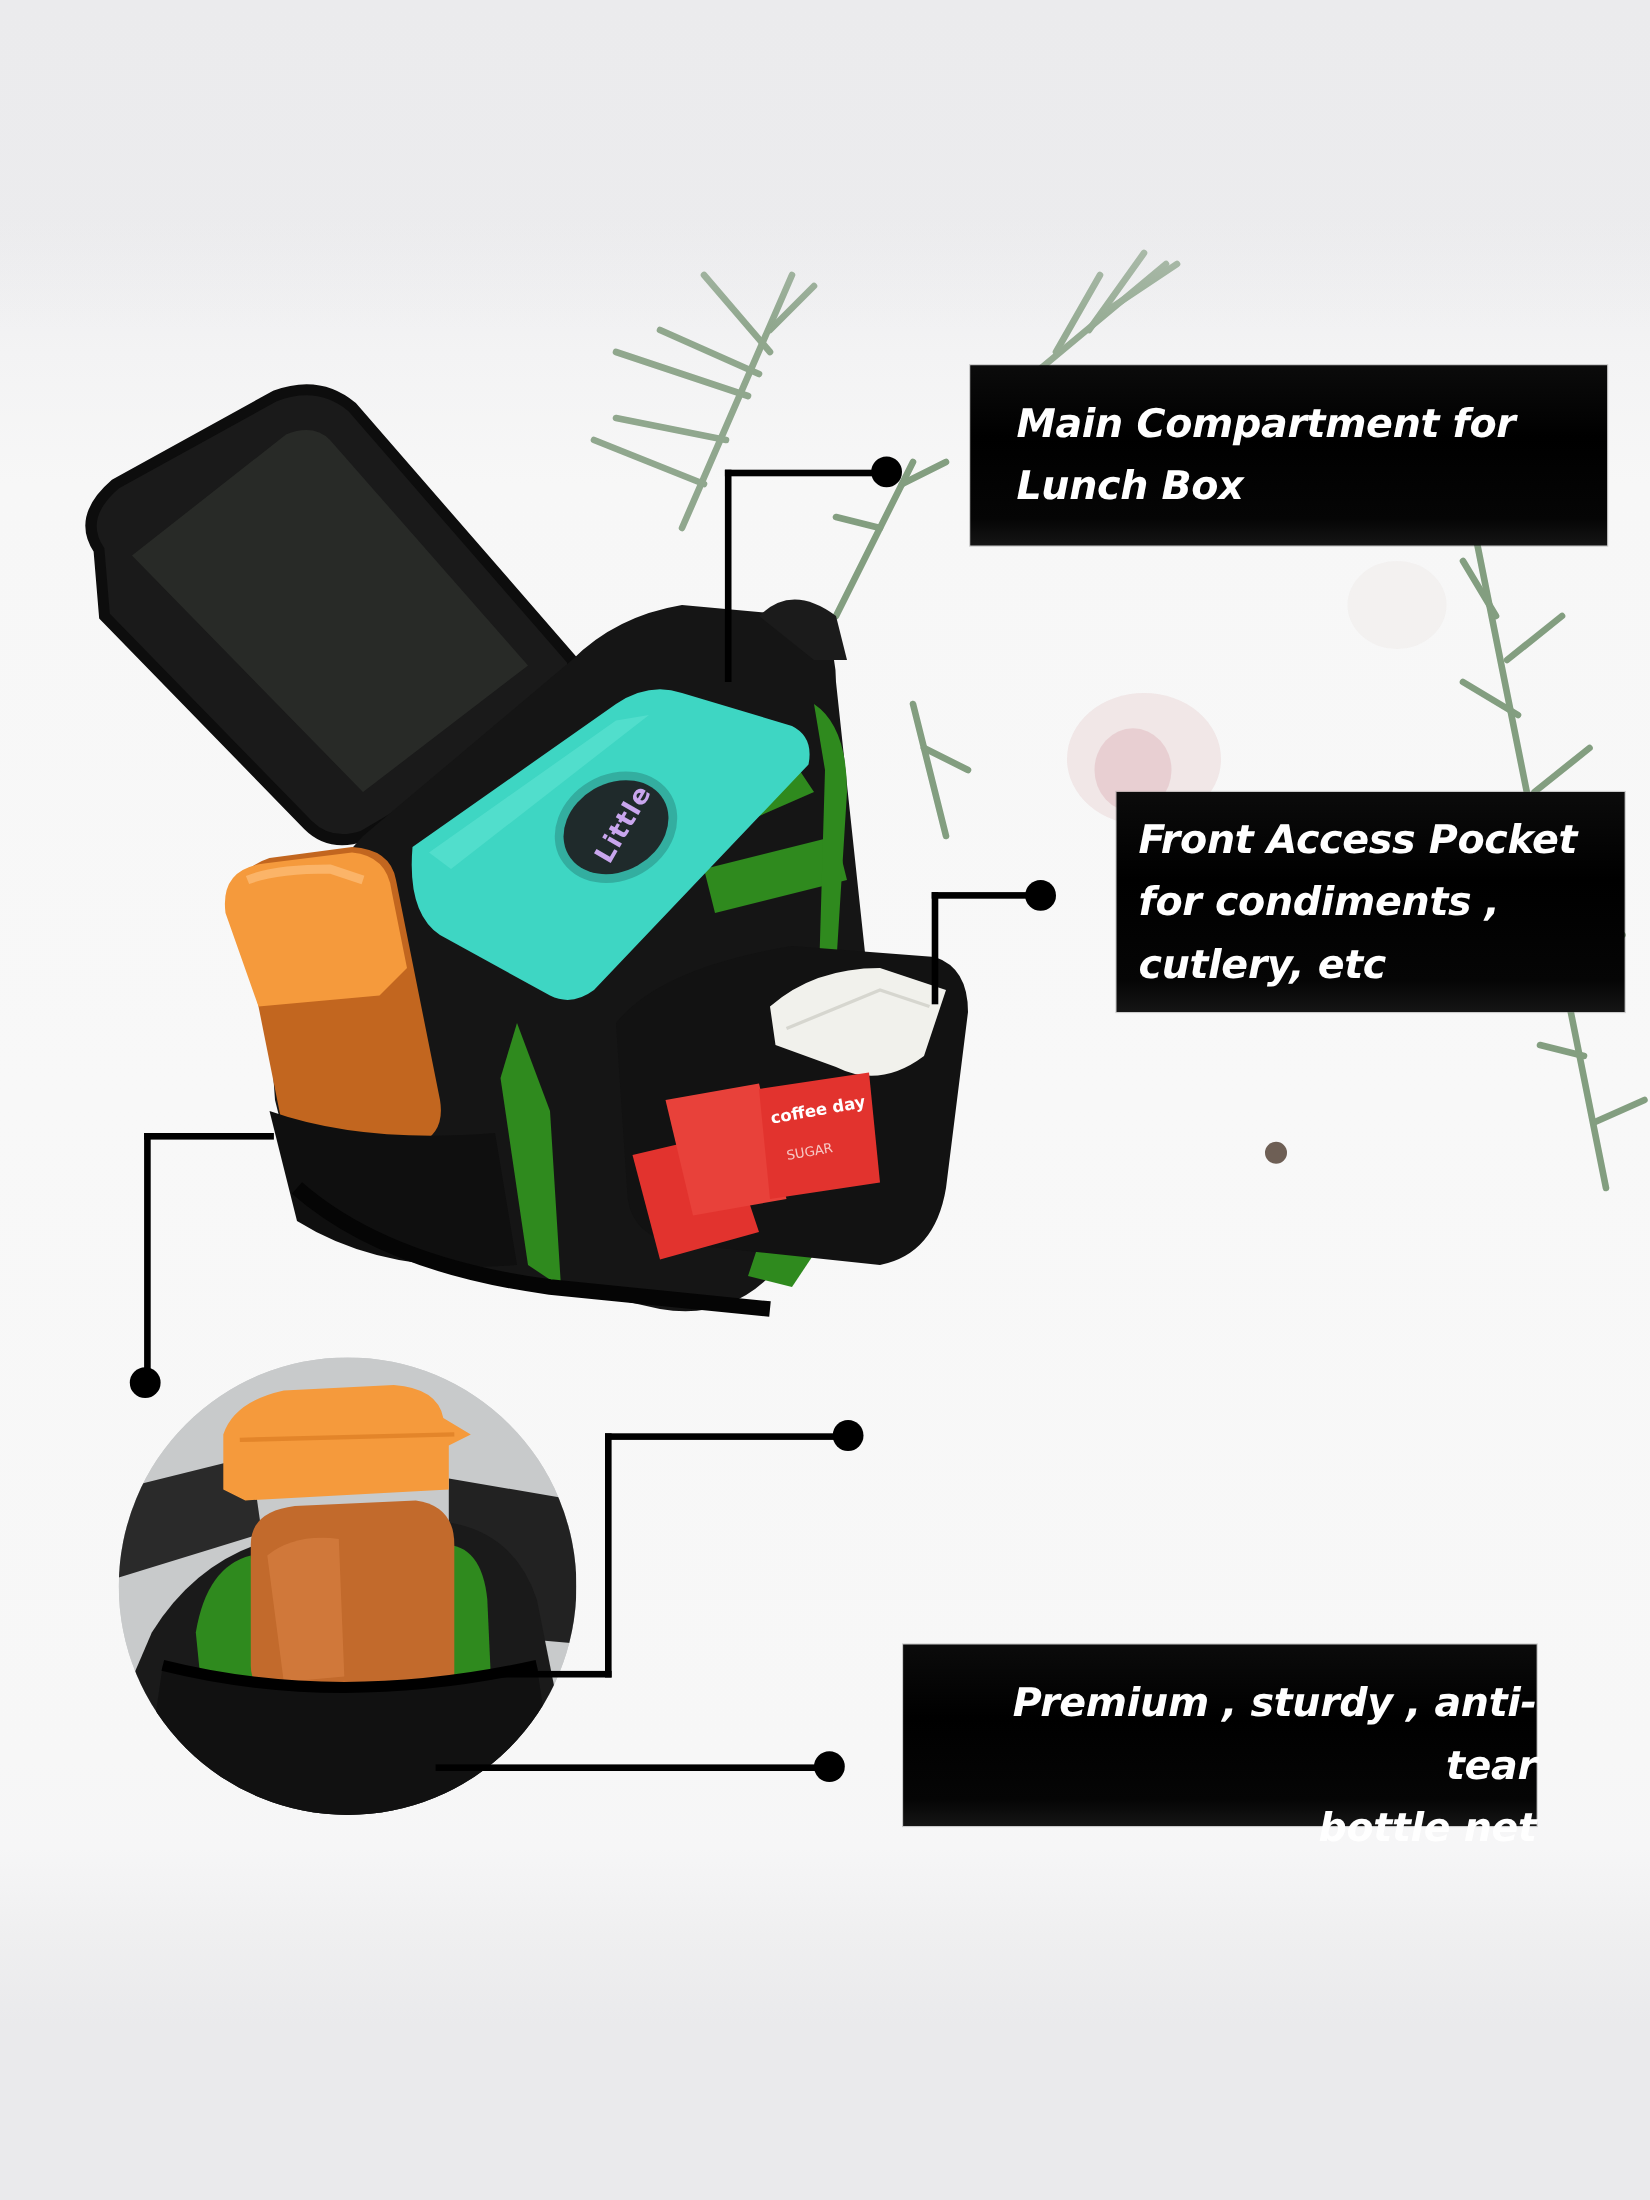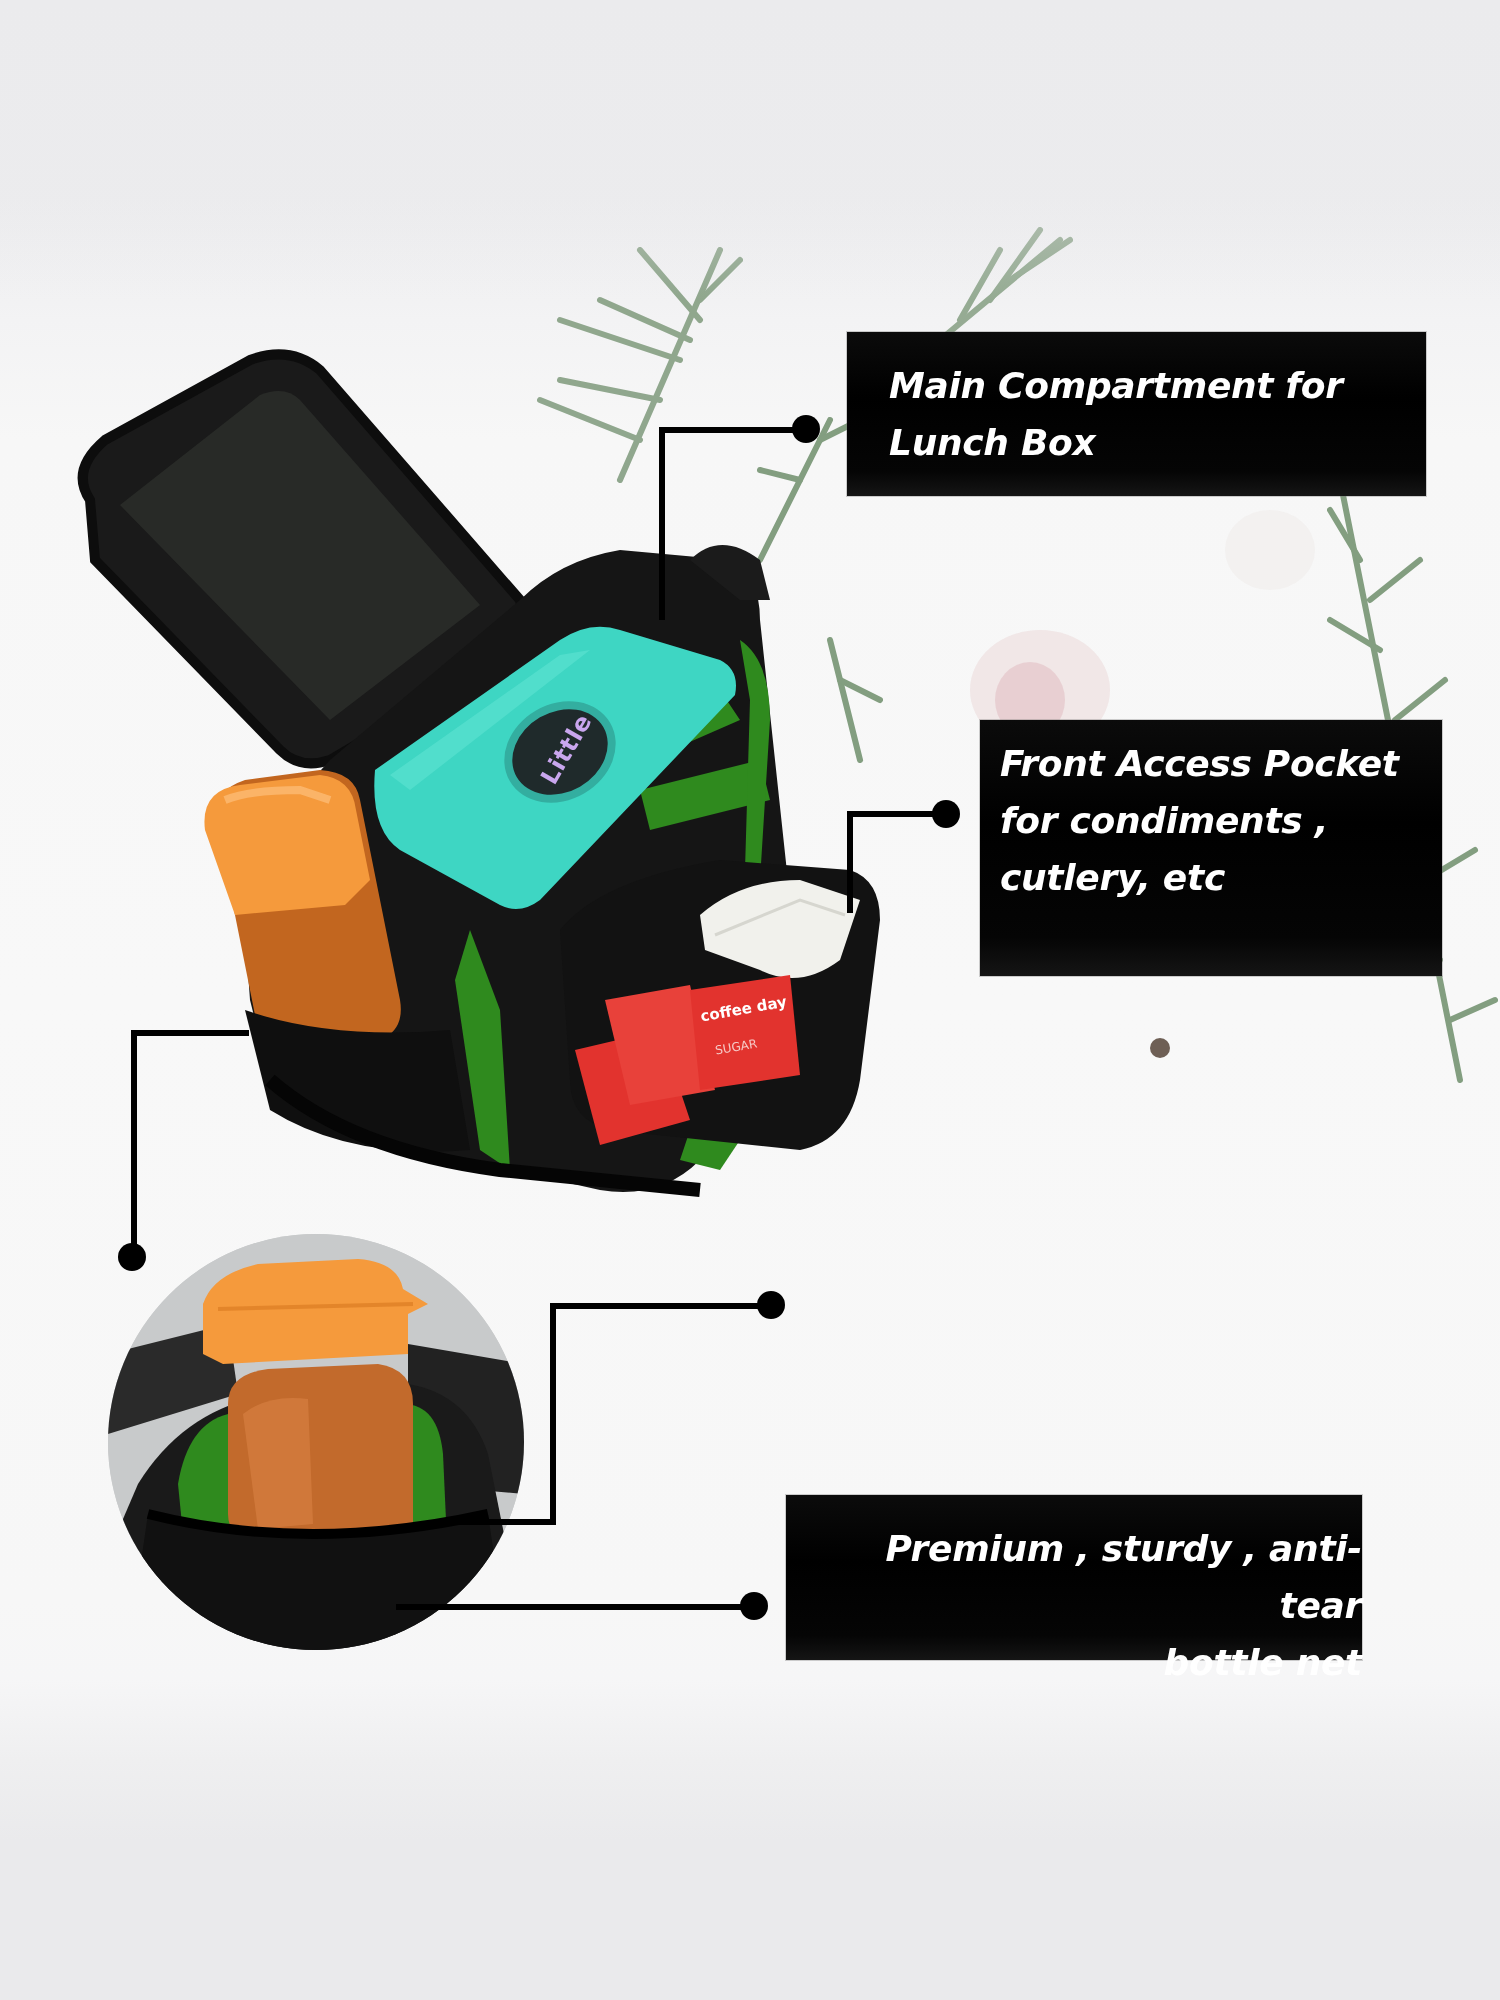--- a/index.html
+++ b/index.html
@@ -9,20 +9,21 @@
     background: linear-gradient(180deg, #ebebed 0%, #ececee 10%, #f3f3f4 16%, #f7f7f7 22%, #f8f8f8 50%, #f7f7f7 80%, #f6f6f7 84%, #efeff0 88%, #eaeaec 92%, #eaeaec 100%);
   }
   .stage { position: absolute; inset: 0; }
   .deco { position: absolute; pointer-events: none; }
 
   
   .label-box {
     position: absolute; background: linear-gradient(180deg, #0b0b0b 0%, #000 40%, #050505 85%, #151515 100%);
     color: #fff; box-sizing: border-box;
     box-shadow: 0 0 0 1px rgba(120,120,120,0.35);
+    margin-left: 35px;
   }
   .label-text {
     position: absolute; left: 0; right: 0;
     font-family: "DejaVu Sans", sans-serif; font-weight: bold; font-style: oblique;
     font-size: 36px; line-height: 57px; letter-spacing: -0.3px; white-space: pre-line;
   }
 
   
   .line { position: absolute; background: #000; }
   .dot { position: absolute; width: 28px; height: 28px; border-radius: 50%; background: #000; }
@@ -170,21 +171,21 @@
   <div class="dot" style="left:757px;top:1291px;"></div>
 
   <div class="line" style="left:396px;top:1604px;width:358px;height:6px;"></div>
   <div class="dot" style="left:740px;top:1592px;"></div>
 
   <div class="label-box" style="left:847px;top:332px;width:579px;height:164px;">
     <div class="label-text" style="left:42px;top:25px;">Main Compartment for
 Lunch Box</div>
   </div>
 
-  <div class="label-box" style="left:980px;top:720px;width:462px;height:256px;">
+  <div class="label-box" style="left:980px;top:720px;width:462px;height:200px;">
     <div class="label-text" style="left:20px;top:15px;">Front Access Pocket
 for condiments ,
 cutlery, etc</div>
   </div>
 
 
   <div class="label-box" style="left:786px;top:1495px;width:576px;height:165px;text-align:right;">
     <div class="label-text" style="left:20px;top:25px;">Premium , sturdy , anti- tear
 bottle net</div>
   </div>

